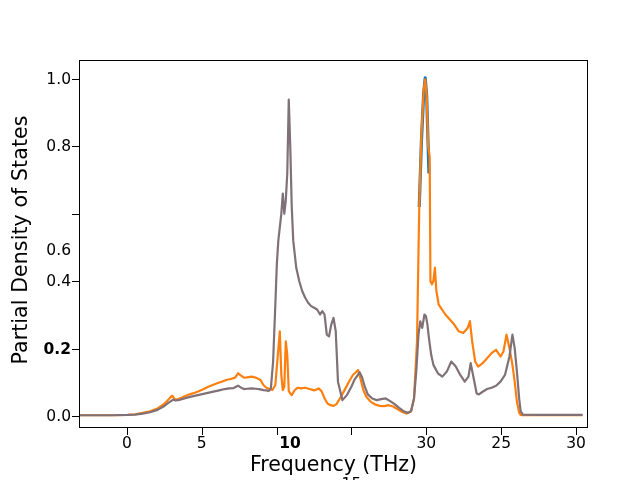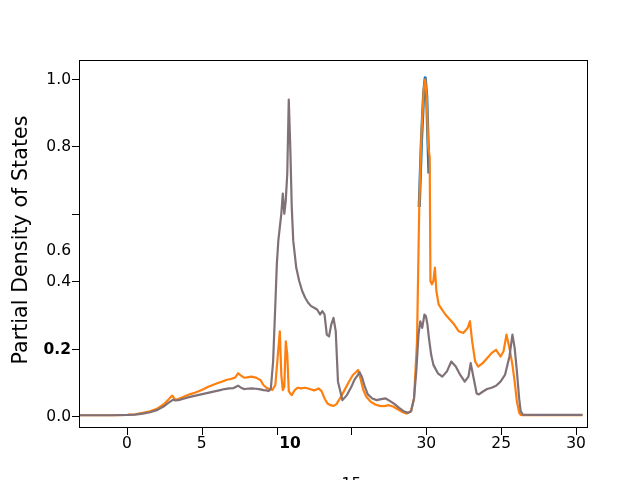--- a/index.html
+++ b/index.html
@@ -140,14 +140,15 @@
   <div id="axes-frame">
     <svg id="plot-svg" viewBox="0 0 509 368" preserveAspectRatio="none">
       <g id="series-layer">
           <polyline points="340.58,146.86 342.83,79.34 345.07,32.07 346.57,16.88 348.07,35.45 350.31,113.10" fill="none" stroke="#1f77b4" stroke-width="3.2" stroke-linejoin="round" stroke-linecap="butt"></polyline>
           <polyline points="0.00,356.18 32.94,356.18 47.91,355.85 55.39,355.17 62.88,353.82 70.36,352.13 77.85,349.43 83.84,345.38 88.33,340.99 91.32,337.61 92.82,336.60 95.06,339.98 97.31,340.32 101.80,338.63 106.29,336.60 110.78,334.91 115.27,333.56 119.76,331.88 124.26,329.85 128.75,327.49 133.24,325.80 137.73,324.11 142.22,322.42 146.71,320.73 151.20,319.72 155.69,318.37 158.69,313.98 161.68,316.34 164.68,318.37 167.67,318.03 172.16,317.36 176.65,318.37 181.14,320.73 184.14,325.80 187.13,328.50 190.13,329.85 193.12,330.86 196.11,325.80 198.36,298.79 200.61,271.78 202.10,315.67 203.60,330.86 205.10,327.49 206.59,281.91 208.09,295.41 209.59,331.88 211.09,334.24 212.58,335.93 215.58,330.86 218.57,328.50 221.56,329.17 226.06,328.50 230.55,329.85 235.04,331.20 239.53,329.17 242.52,331.88 245.52,339.30 248.51,344.37 251.51,346.06 254.50,346.73 257.49,345.04 261.99,337.61 266.48,329.17 270.97,320.73 273.96,315.67 276.96,312.97 279.20,310.61 281.45,319.05 284.44,330.86 287.44,337.61 291.93,342.68 296.42,345.38 300.91,346.73 305.40,347.07 309.89,346.06 314.38,347.41 318.87,350.11 323.36,352.81 327.86,354.50 332.35,352.13 335.34,339.30 338.34,281.91 340.58,146.86 342.83,72.59 345.07,28.70 346.57,18.57 348.07,35.45 349.56,86.09 351.06,96.22 351.81,221.14 353.31,224.51 354.80,221.14 356.30,207.63 357.80,231.27 360.04,244.77 362.29,248.15 366.78,254.90 371.27,259.96 375.76,265.03 380.25,271.78 384.74,273.47 389.24,268.40 391.48,261.65 393.73,281.91 396.72,302.17 399.71,307.23 404.21,303.85 408.70,298.79 413.19,293.72 417.68,290.35 422.17,297.10 425.16,292.04 428.16,275.16 431.15,288.66 434.15,305.54 436.39,322.42 438.64,342.68 440.88,353.48 442.38,355.85 443.88,356.18 452.11,356.18 467.08,356.18 482.05,356.18 504.51,356.18" fill="none" stroke="#ff7f0e" stroke-width="2.2" stroke-linejoin="round" stroke-linecap="butt"></polyline>
           <polyline points="0.00,356.18 32.94,356.18 47.91,355.85 55.39,355.51 62.88,354.50 70.36,353.14 77.85,350.78 83.84,347.41 88.33,344.03 91.32,342.00 93.57,340.65 95.81,341.33 100.30,340.65 104.79,339.30 109.29,337.95 113.78,336.94 118.27,335.93 122.76,334.91 127.25,333.90 131.74,332.89 136.23,331.88 140.72,330.86 145.21,329.85 149.71,329.17 154.20,328.84 158.69,326.47 161.68,328.50 164.68,329.85 167.67,329.51 172.16,329.17 176.65,329.51 181.14,330.19 184.14,330.86 187.13,331.20 189.38,331.88 191.62,329.17 193.87,302.17 196.11,244.77 197.61,204.26 199.11,180.62 200.61,167.12 202.10,153.61 203.60,133.36 205.10,153.61 206.59,140.11 208.09,113.10 209.59,38.83 211.09,86.09 212.58,146.86 214.08,180.62 217.07,207.63 220.07,221.14 223.06,231.27 226.06,238.02 229.05,243.08 232.04,246.46 235.04,248.15 238.03,249.83 241.03,254.90 243.27,251.52 245.52,254.90 247.76,275.16 250.01,276.84 252.25,265.03 254.50,258.28 256.75,271.78 258.99,322.42 263.48,340.99 267.97,335.93 272.46,327.49 275.46,320.73 278.45,316.34 280.70,312.97 282.94,317.36 285.94,327.49 288.93,335.25 293.42,339.30 297.91,340.99 302.41,339.98 306.90,339.30 311.39,342.00 315.88,345.04 320.37,348.76 324.86,352.13 329.35,353.82 332.35,352.13 335.34,339.30 337.59,312.29 339.83,275.16 341.63,261.65 343.57,268.40 345.82,254.90 347.32,256.59 348.81,265.03 350.31,278.53 352.56,295.41 354.80,305.54 359.29,313.98 363.79,317.36 368.28,312.29 372.77,302.17 377.26,307.23 381.75,315.67 386.24,322.42 389.98,317.36 392.23,303.85 395.22,319.05 398.22,334.24 400.46,335.25 404.21,332.55 408.70,329.85 413.19,328.50 417.68,326.47 422.17,322.42 426.66,315.67 431.15,297.10 434.15,275.16 436.39,288.66 438.64,312.29 440.88,339.30 442.38,352.13 444.63,355.51 459.60,355.85 474.57,355.85 482.05,355.85 504.51,355.85" fill="none" stroke="#7f7177" stroke-width="2.2" stroke-linejoin="round" stroke-linecap="butt"></polyline>
         </g>
     </svg>
   </div>
 
+  <div id="xlabel">Frequency (THz)</div>
 
 </div>
 
 </body></html>

